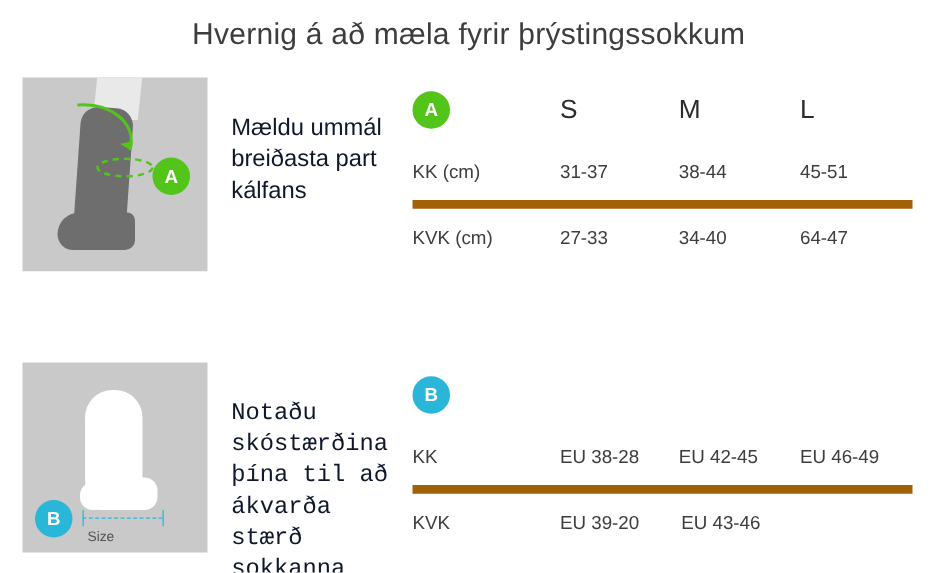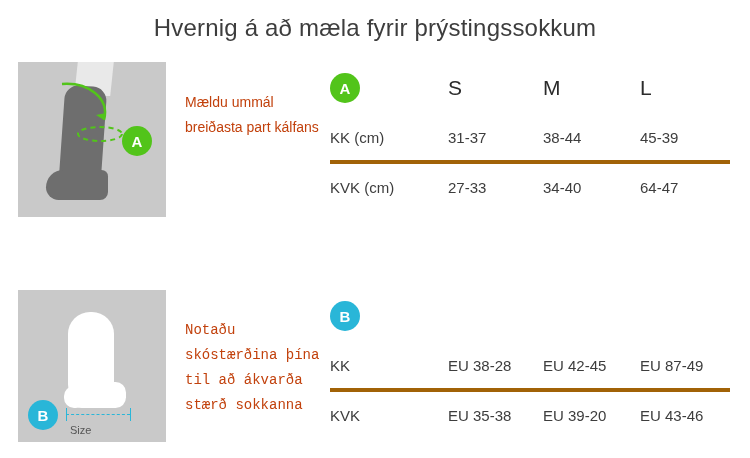--- a/index.html
+++ b/index.html
@@ -48,23 +48,23 @@
     background: #c9c9c9;
     overflow: hidden;
   }
   .sec-b .illus { height: 152px; }
 
   .desc {
     position: absolute;
     left: 185px;
     top: 28px;
     width: 135px;
-    font-size: 14px;
+    font-size: 19px;
     line-height: 25px;
-    color: #c2410c;
+    color: #0f172a;
   }
   .sec-b .desc { top: 28px; font-family: Liberation Mono, monospace; }
 
   .badge {
     border-radius: 50%;
     width: 30px;
     height: 30px;
     display: flex;
     align-items: center;
     justify-content: center;
@@ -83,21 +83,21 @@
     font-size: 15px;
     color: #3d3d3d;
   }
   .table .row {
     display: flex;
     align-items: center;
     height: 46px;
   }
   .table .row.hdr { height: 52px; }
   .table .row.bordered {
-    border-bottom: 4px solid #a16207;
+    border-bottom: 7px solid #a16207;
   }
   .table .c0 { width: 118px; }
   .table .c1 { width: 95px; }
   .table .c2 { width: 97px; }
   .table .c3 { width: 90px; }
   .hdr-size {
     font-size: 21px;
     color: #2b2b2b;
   }
 
@@ -215,21 +215,21 @@
           <div class="badge badge-green">A</div>
         </div>
         <div class="c1 hdr-size">S</div>
         <div class="c2 hdr-size">M</div>
         <div class="c3 hdr-size">L</div>
       </div>
       <div class="row bordered">
         <div class="c0">KK (cm)</div>
         <div class="c1">31-37</div>
         <div class="c2">38-44</div>
-        <div class="c3">45-39</div>
+        <div class="c3">45-51</div>
       </div>
       <div class="row">
         <div class="c0">KVK (cm)</div>
         <div class="c1">27-33</div>
         <div class="c2">34-40</div>
         <div class="c3">64-47</div>
       </div>
     </div>
   </div>
 
@@ -256,24 +256,23 @@
           <div class="badge badge-blue">B</div>
         </div>
         <div class="c1"></div>
         <div class="c2"></div>
         <div class="c3"></div>
       </div>
       <div class="row bordered">
         <div class="c0">KK</div>
         <div class="c1">EU 38-28</div>
         <div class="c2">EU 42-45</div>
-        <div class="c3">EU 87-49</div>
+        <div class="c3">EU 46-49</div>
       </div>
       <div class="row">
         <div class="c0">KVK</div>
-        <div class="c1">EU 35-38</div>
         <div class="c2">EU 39-20</div>
         <div class="c3">EU 43-46</div>
       </div>
     </div>
   </div>
 
 </div>
 
 </body></html>

